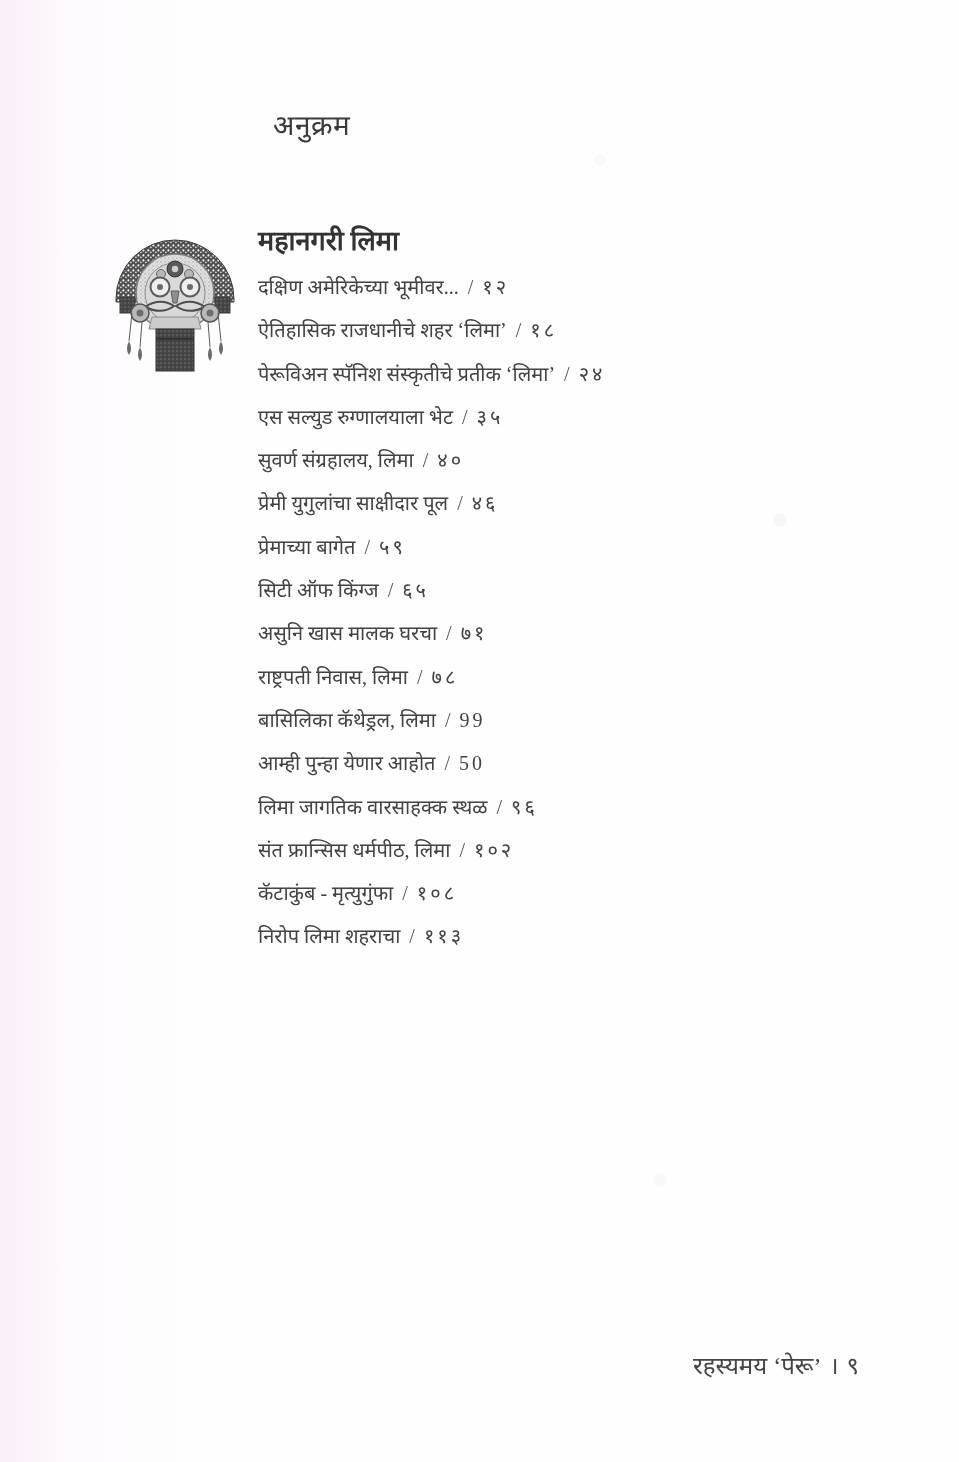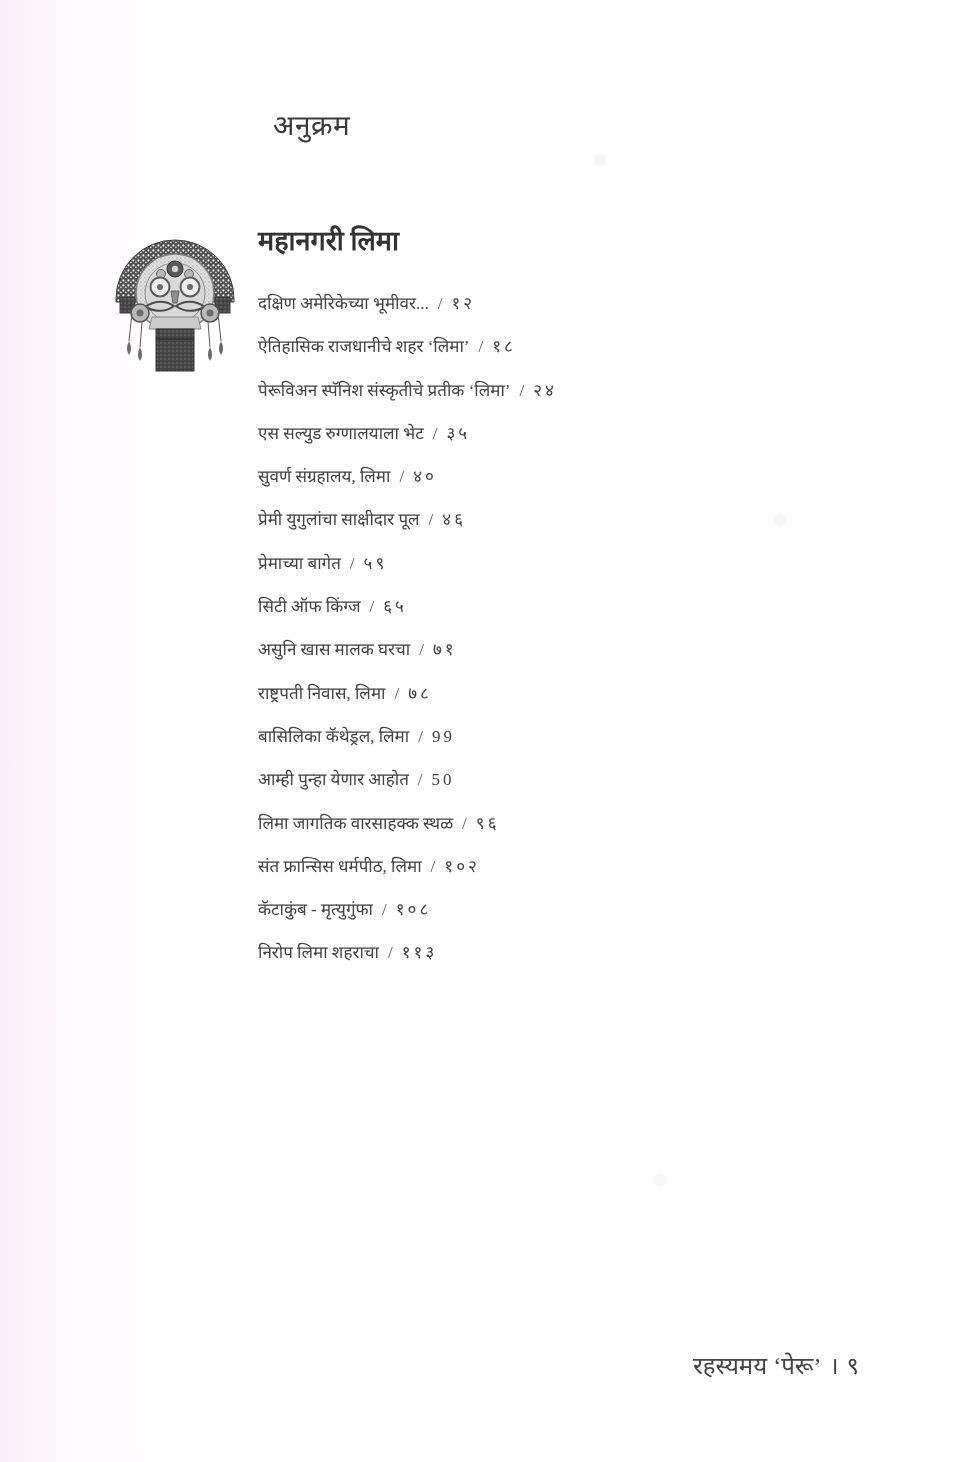--- a/index.html
+++ b/index.html
@@ -47,24 +47,24 @@
     position: absolute;
     left: 258px;
     top: 222px;
     width: 640px;
   }
   .toc-heading {
     font-size: 27px;
     font-weight: 700;
     line-height: 38px;
     color: #333333;
-    margin-bottom: 22px;
+    margin-bottom: 6px;
   }
   .toc-line {
-    font-size: 17px;
+    font-size: 20px;
     line-height: 43.3px;
     height: 43.3px;
     white-space: nowrap;
     color: #424242;
   }
   .toc-sep {
     margin: 0 9px;
     color: #555555;
   }
   .toc-page { letter-spacing: 3px; }

